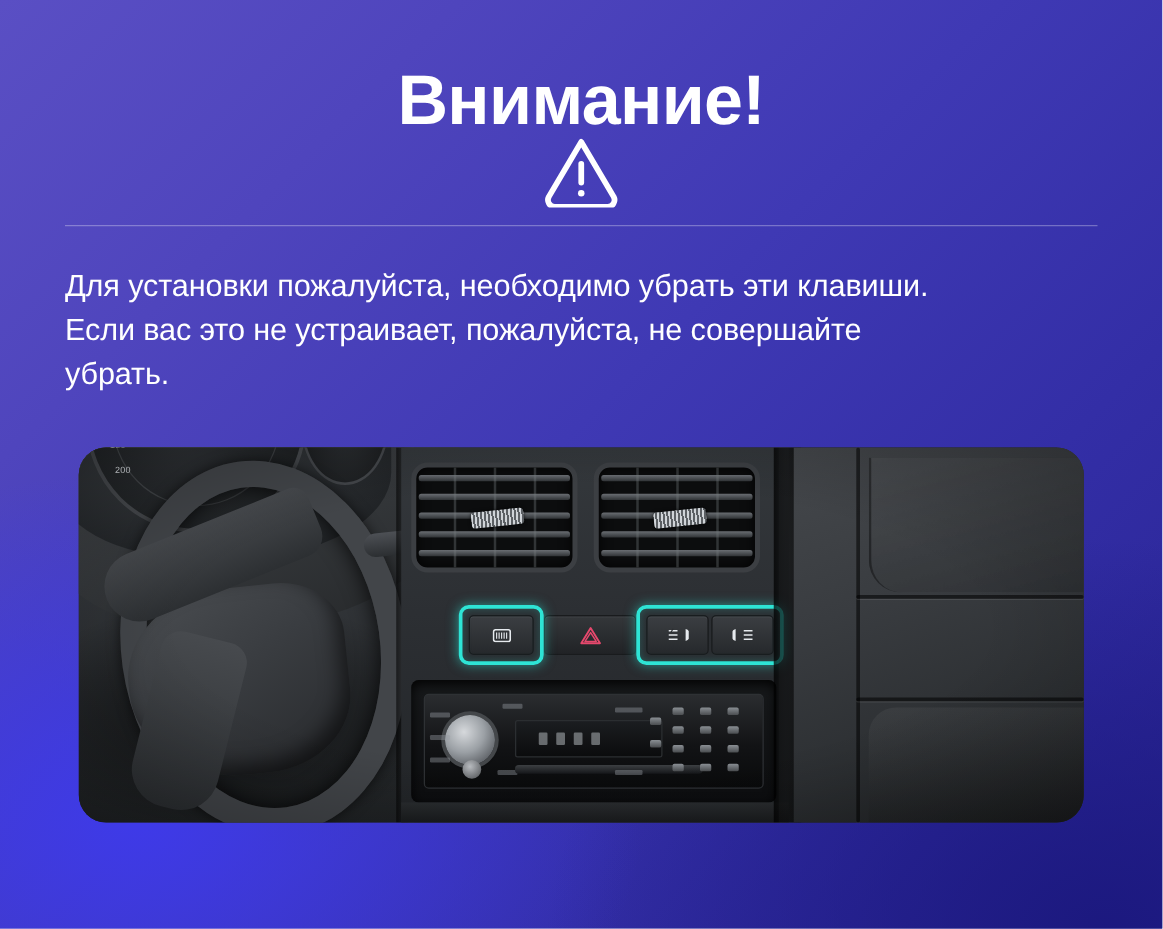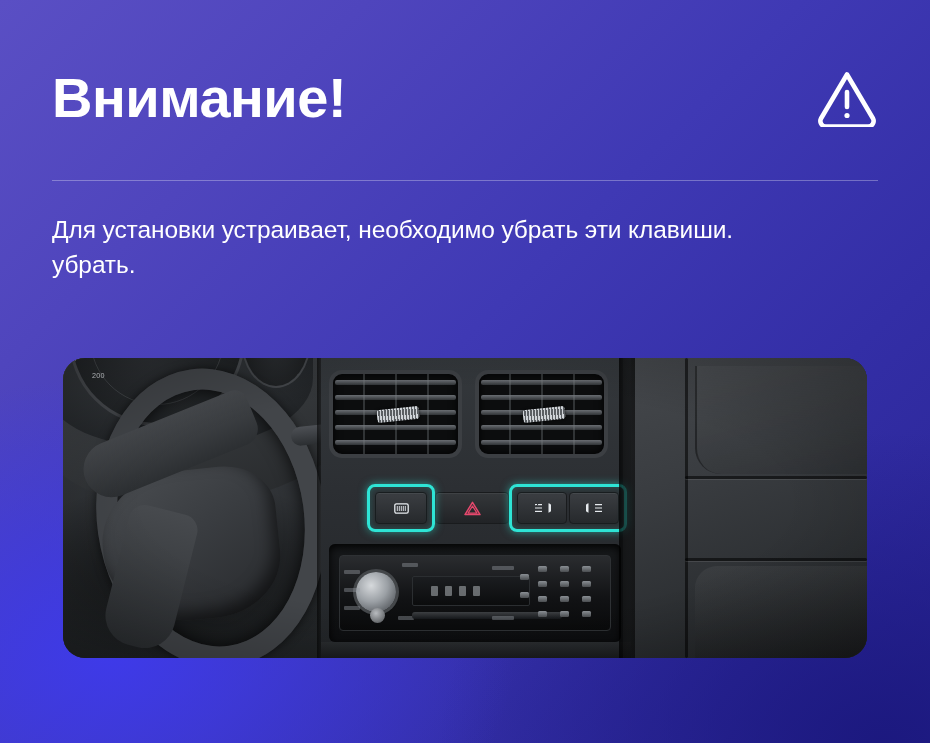--- a/index.html
+++ b/index.html
@@ -25,20 +25,21 @@
   
   .header-row {
     position: absolute;
     left: 52px;
     top: 52px;
     right: 52px;
     height: 92px;
     display: flex;
     align-items: center;
     justify-content: space-between;
+    flex-direction: column;
   }
 
   .page-title {
     font-size: 56px;
     font-weight: 700;
     color: #ffffff;
     letter-spacing: -0.5px;
     line-height: 1;
     white-space: nowrap;
   }
@@ -413,21 +414,22 @@
     <svg class="warn-icon" viewBox="0 0 62 58" aria-hidden="true">
       <path d="M31 5.5 L57 49.5 a5.5 5.5 0 0 1 -4.8 8 H9.8 a5.5 5.5 0 0 1 -4.8 -8 Z" fill="none" stroke="#ffffff" stroke-width="4.6" stroke-linejoin="round"></path>
       <line x1="31" y1="23" x2="31" y2="38" stroke="#ffffff" stroke-width="4.6" stroke-linecap="round"></line>
       <circle cx="31" cy="46.5" r="2.6" fill="#ffffff"></circle>
     </svg>
   </div>
 
   <div class="divider"></div>
 
   <div class="body-text">
-    <div>Для установки устраивает, необходимо убрать эти клавиши.</div>
+    <div>Для установки пожалуйста, необходимо убрать эти клавиши.</div>
+    <div>Если вас это не устраивает, пожалуйста, не совершайте</div>
     <div>убрать.</div>
   </div>
 
   <div class="photo-frame">
     <div class="photo-inner">
 
       <div class="dash-base"></div>
 
       <div class="cluster-hood">
         <div class="cluster-face">

